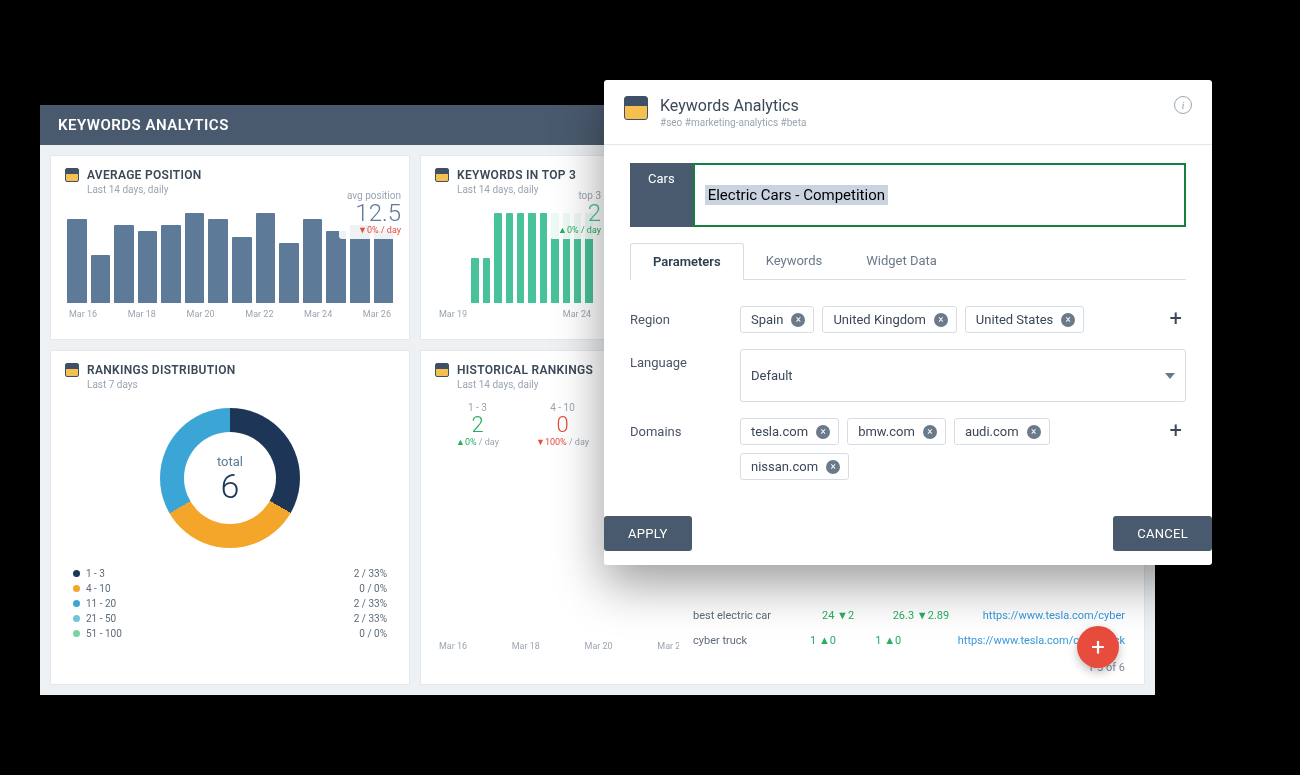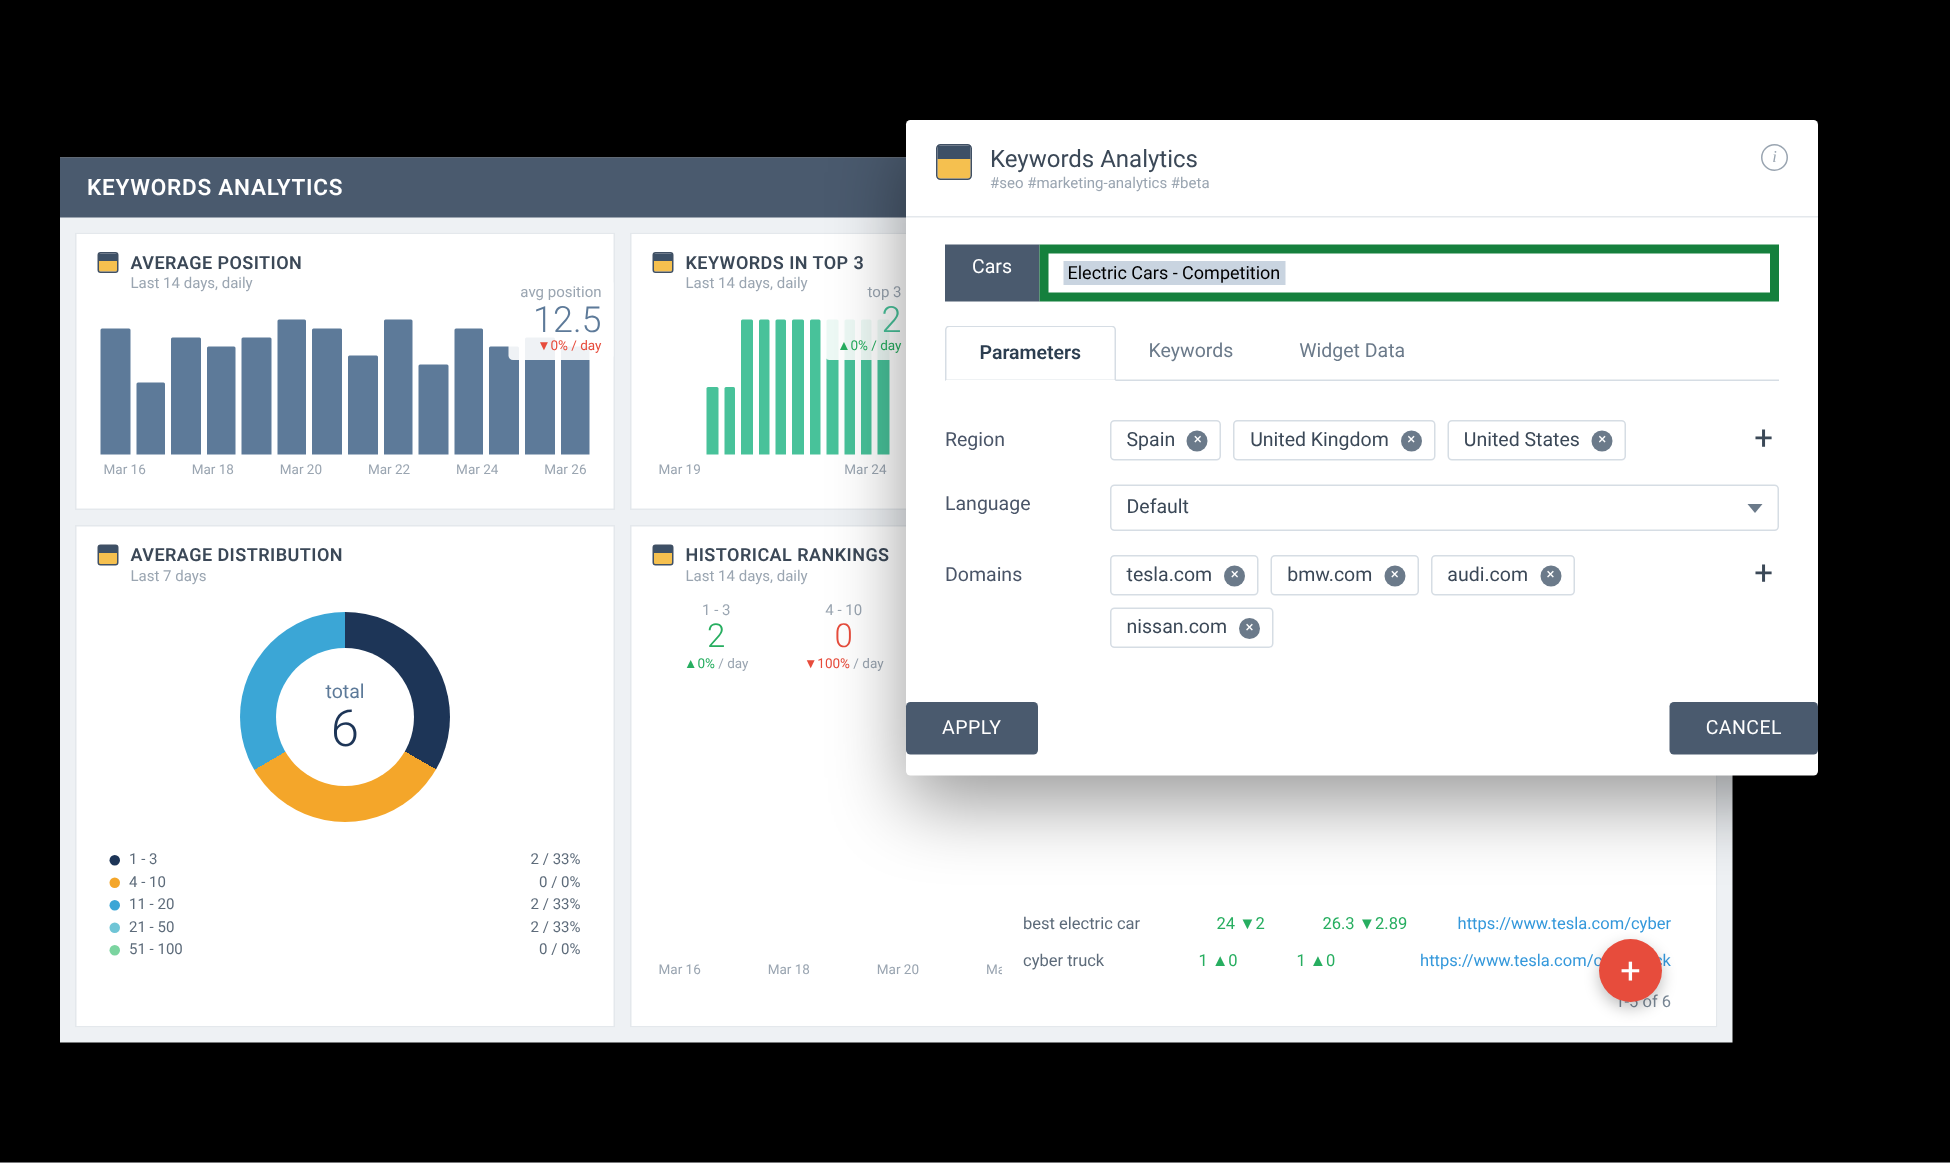--- a/index.html
+++ b/index.html
@@ -38,47 +38,47 @@
   .hist-head{display:flex;justify-content:space-around;margin-top:12px;text-align:center}
   .hist-col{flex:1}
   .hist-range{font-size:10px;color:#9aa5b1}
   .hist-val{font-size:22px;font-weight:300;line-height:1.1}
   .hist-ch{font-size:9px;color:#9aa5b1}
   .stack-bars{display:flex;align-items:flex-end;gap:6px;height:170px;margin-top:18px;padding:0 6px}
   .scol{flex:1;display:flex;flex-direction:column-reverse}
   .seg{width:100%}
   .c-navy{background:#1d3557}.c-orange{background:#f4a62a}.c-sky{background:#3ba6d6}.c-teal{background:#6fc5d6}
   
-  .kw-table{position:absolute;right:16px;bottom:0;width:460px;background:#fff;padding:10px 14px;font-size:11px;color:#5d6b7a}
+  .kw-table{position:absolute;right:5px;bottom:0;width:460px;background:#fff;padding:10px 14px;font-size:11px;color:#5d6b7a}
   .kw-row{display:flex;align-items:center;gap:22px;padding:6px 0}
   .kw-link{color:#3498db}
   .pager{text-align:right;font-size:11px;color:#7a8896;padding-top:8px}
   .fab{position:absolute;right:20px;bottom:16px;width:42px;height:42px;border-radius:50%;background:#e74c3c;color:#fff;display:flex;align-items:center;justify-content:center;font-size:24px;box-shadow:0 4px 10px rgba(0,0,0,.25)}
   
   .modal{position:absolute;left:604px;top:80px;width:608px;background:#fff;box-shadow:0 18px 50px rgba(0,0,0,.4);border-radius:3px}
   .modal-head{display:flex;align-items:flex-start;gap:12px;padding:16px 20px;border-bottom:1px solid #e4e8ec}
   .wicon-lg{width:24px;height:24px;border:1px solid #405064;background:linear-gradient(#3d5066 40%,#f5c04f 40%);border-radius:3px;flex-shrink:0}
   .modal-title{font-size:16px;color:#3b4857}
   .modal-tags{font-size:10px;color:#9aa5b1;margin-top:2px}
   .info-icon{margin-left:auto;color:#9aa5b1;width:18px;height:18px;border:1.5px solid #9aa5b1;border-radius:50%;display:flex;align-items:center;justify-content:center;font-size:11px;font-family:serif;font-style:italic}
   .modal-body{padding:18px 26px 8px}
   .title-row{display:flex;margin-bottom:16px}
   .title-label{background:#4a5a6e;color:#fff;padding:8px 18px;font-size:13px}
-  .title-input{flex:1;border:6px solid #15803d;padding:6px 10px;font-size:12px}
+  .title-input{flex:1;border:2px solid #15803d;padding:21px 10px;font-size:15px}
   .title-input span{background:#c9d4e0;padding:1px 3px}
   .tabs{display:flex;border-bottom:1px solid #d6dde4;margin-bottom:18px}
   .tab{padding:10px 22px;font-size:13px;color:#6b7a8a;cursor:pointer}
   .tab.active{border:1px solid #d6dde4;border-bottom:1px solid #fff;margin-bottom:-1px;color:#2c3e50;font-weight:600;border-radius:3px 3px 0 0}
   .param-row{display:flex;align-items:flex-start;padding:8px 0;gap:20px}
   .param-label{width:90px;font-size:13px;color:#4a5568;padding-top:6px}
   .param-vals{flex:1;display:flex;flex-wrap:wrap;gap:8px;align-items:center}
   .chip{border:1px solid #d6dde4;border-radius:3px;padding:5px 8px 5px 10px;font-size:13px;color:#3b4857;display:flex;align-items:center;gap:8px}
   .chip-x{width:14px;height:14px;border-radius:50%;background:#6b7a8a;color:#fff;font-size:10px;display:flex;align-items:center;justify-content:center;line-height:1}
   .plus{margin-left:auto;font-size:22px;color:#3b4857;padding:0 4px}
-  .select{flex:1;border:1px solid #d6dde4;border-radius:3px;padding:7px 10px;font-size:13px;color:#3b4857;display:flex;justify-content:space-between;align-items:center}
+  .select{flex:1;border:1px solid #d6dde4;border-radius:3px;padding:18px 10px;font-size:13px;color:#3b4857;display:flex;justify-content:space-between;align-items:center}
   .caret{width:0;height:0;border-left:5px solid transparent;border-right:5px solid transparent;border-top:6px solid #6b7a8a}
   .modal-actions{display:flex;justify-content:space-between;gap:16px;padding:20px 0 14px}
   .btn{background:#4a5a6e;color:#fff;border:none;padding:10px 24px;font-size:13px;border-radius:3px;letter-spacing:.3px}
 </style>
 </head>
 <body>
 
 <div class="dashboard">
   <div class="dash-header">KEYWORDS ANALYTICS</div>
   <div class="dash-body">
@@ -152,21 +152,21 @@
             <span>Mar 19</span>
             <span>Mar 24</span>
           </div>
       </div>
       <div class="card"></div>
     </div>
 
     <div class="card">
       <div class="card-title-row">
         <span class="wicon"></span>
-        <span class="card-title">AVERAGE DISTRIBUTION</span>
+        <span class="card-title">RANKINGS DISTRIBUTION</span>
       </div>
       <div class="card-sub">Last 7 days</div>
       <div class="donut-wrap">
         <div class="donut">
           <div class="donut-inner">
             <div class="donut-label">total</div>
             <div class="donut-val">6</div>
           </div>
         </div>
         <div class="legend" id="legend-dist">

